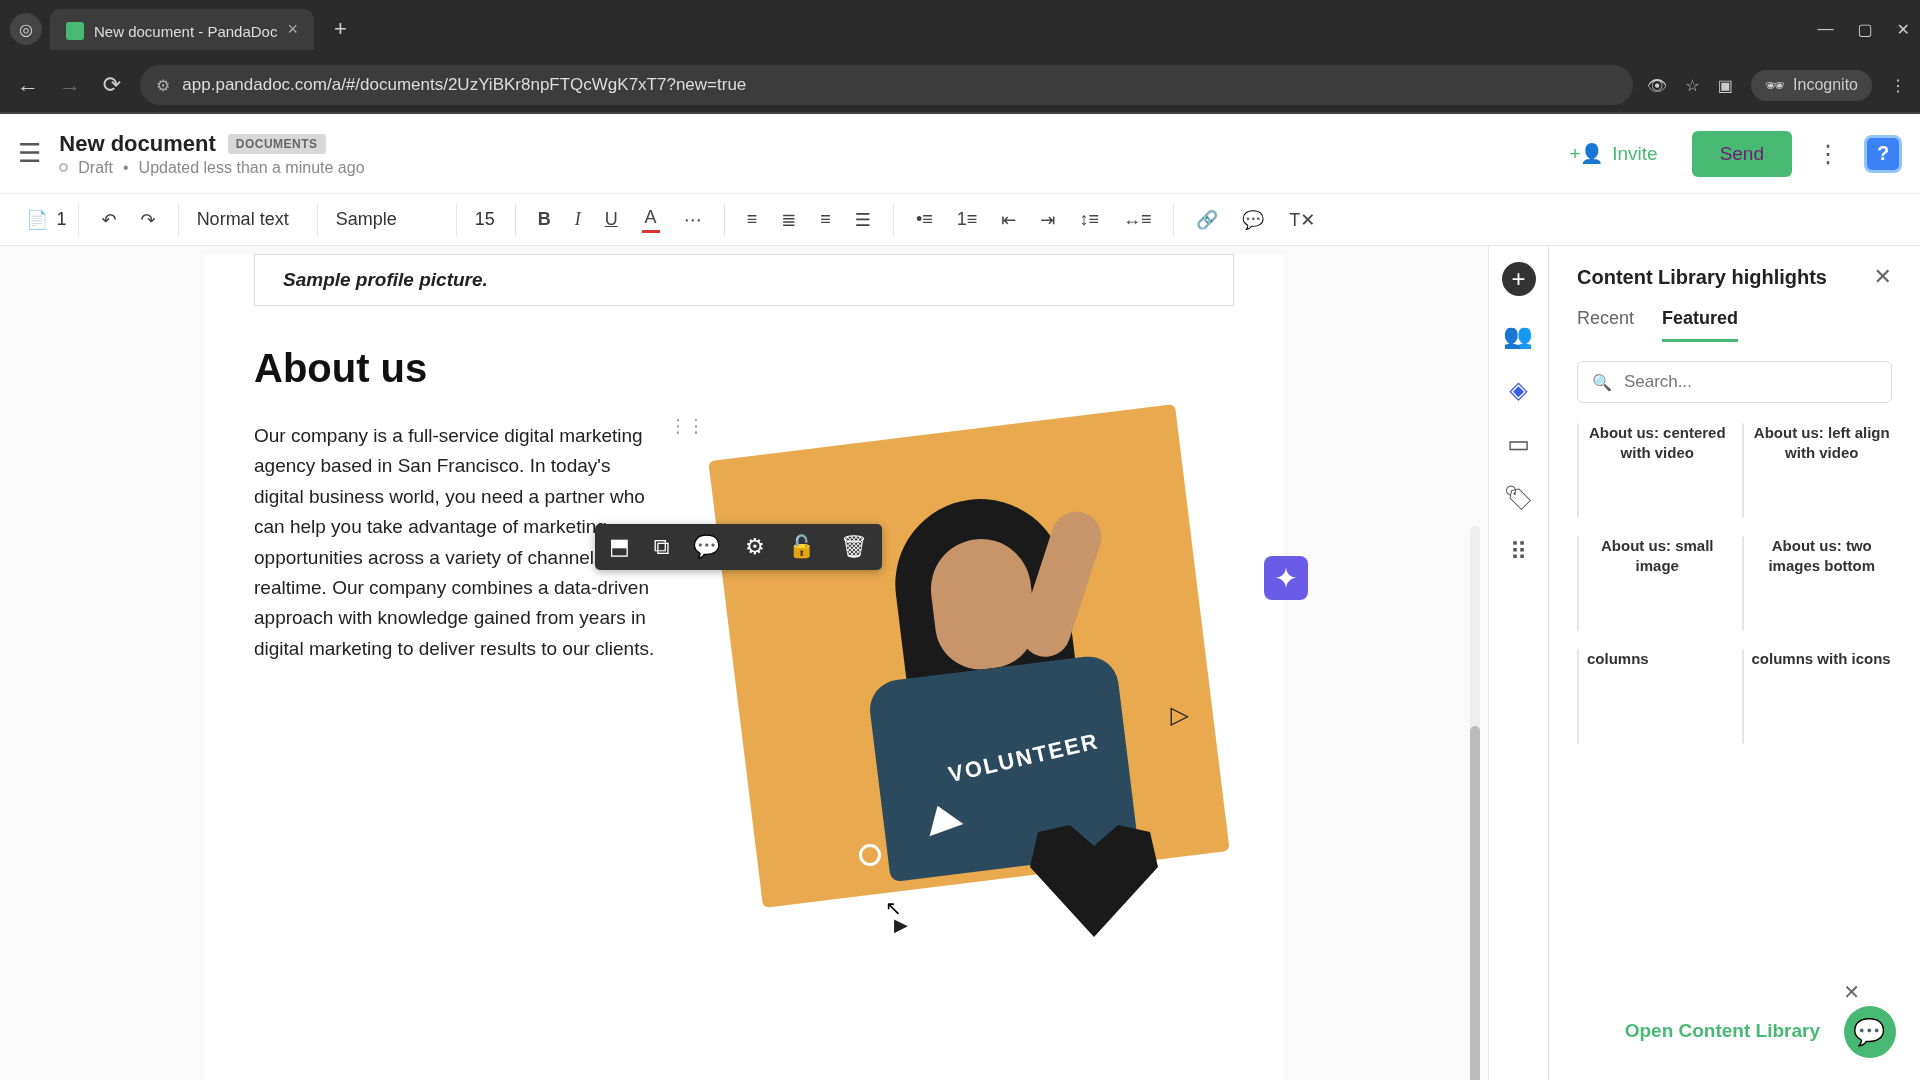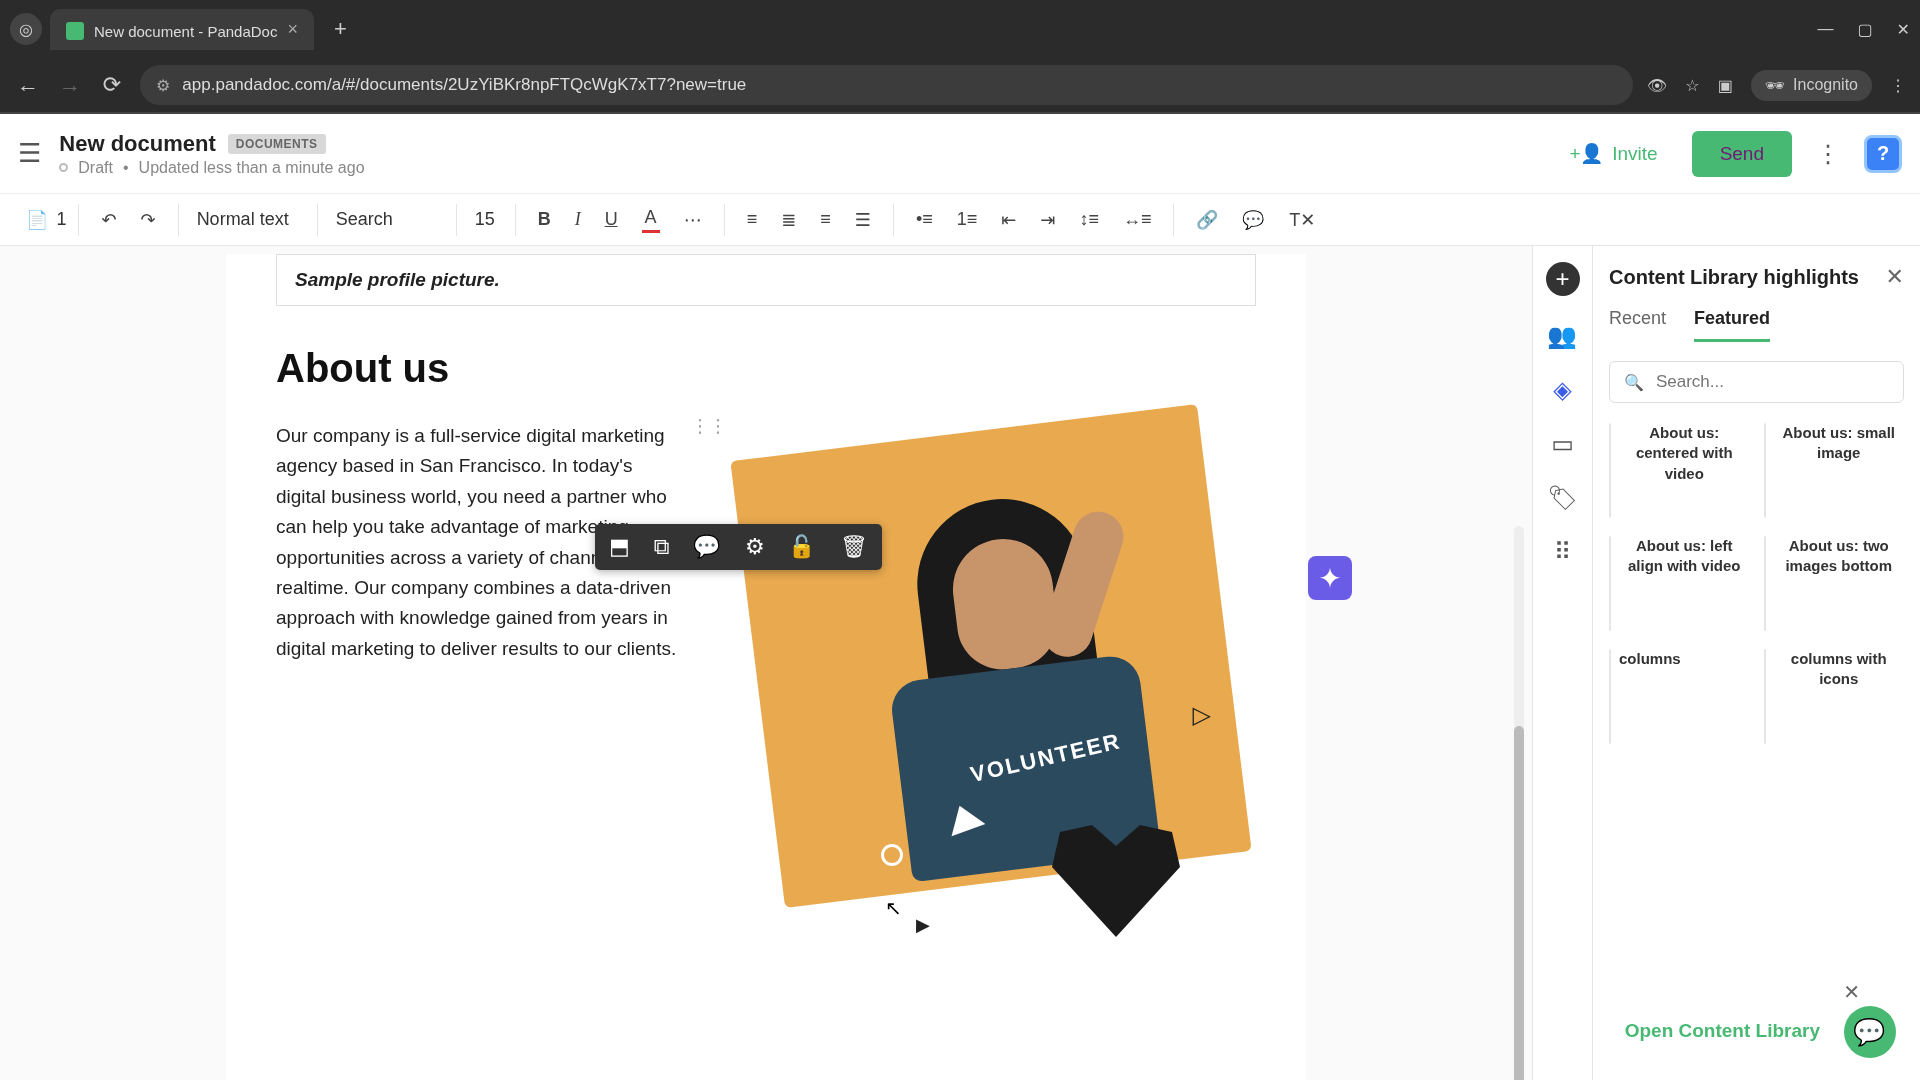--- a/index.html
+++ b/index.html
@@ -39,21 +39,21 @@
 .tb-select{font-size:18px;color:#333;padding:8px 14px;cursor:pointer;min-width:130px}
 .tb-bold{font-weight:700}
 .tb-italic{font-style:italic;font-family:serif}
 .tb-underline{text-decoration:underline}
 .tb-color{display:flex;flex-direction:column;align-items:center;gap:2px}
 .tb-color-bar{width:18px;height:3px;background:#d33}
 .tb-page{display:flex;align-items:center;gap:8px;font-size:18px;color:#333}
 .app-body{display:flex;height:calc(100% - 246px)}
 .canvas-area{flex:1;background:#fafafa;position:relative;overflow:hidden}
 .doc-page{background:#fff;margin:0 auto;width:1080px;height:100%;padding:0 50px;position:relative}
-.caption-box{border:1px solid #ddd;padding:14px 18px;font-style:italic;font-weight:700;font-size:19px;color:#222;margin-top:8px}
+.caption-box{border:1px solid #ddd;padding:14px 28px;font-style:italic;font-weight:700;font-size:19px;color:#222;margin-top:8px}
 .float-toolbar{position:absolute;top:278px;left:595px;background:#333;border-radius:5px;display:flex;padding:6px 8px;gap:12px;box-shadow:0 2px 8px rgba(0,0,0,0.3)}
 .float-tb-btn{color:#fff;font-size:22px;cursor:pointer;padding:4px 6px}
 .plus-badge{position:absolute;top:310px;right:180px;width:44px;height:44px;background:#6b5ce7;color:#fff;border-radius:8px;display:flex;align-items:center;justify-content:center;font-size:28px;cursor:pointer}
 .heading{font-size:40px;font-weight:800;color:#111;margin-top:40px}
 .content-row{display:flex;gap:30px;margin-top:30px;position:relative}
 .text-col{flex:0 0 410px;font-size:19px;line-height:1.6;color:#222}
 .drag-handle{position:absolute;left:415px;top:-6px;color:#999;font-size:18px;cursor:grab}
 .image-col{flex:1;position:relative;height:540px}
 .img-frame{position:absolute;left:40px;top:10px;width:470px;height:450px;background:#e8a94f;transform:rotate(-7deg);border-radius:6px;overflow:hidden}
 .person{position:absolute;left:80px;top:40px;width:340px;height:400px}
@@ -69,21 +69,21 @@
 .deco-circ{position:absolute;left:165px;bottom:95px;width:22px;height:22px;border:3px solid #fff;border-radius:50%}
 .deco-cursor{position:absolute;right:45px;top:280px;font-size:24px;color:#222}
 .deco-play{position:absolute;left:200px;bottom:25px;font-size:18px;color:#222}
 .cursor-arrow{position:absolute;top:650px;left:885px;font-size:20px;color:#000;z-index:100}
 .scrollbar{position:absolute;right:8px;top:280px;width:10px;height:600px;background:#eee;border-radius:5px}
 .scroll-thumb{width:100%;height:380px;background:#bbb;border-radius:5px;margin-top:200px}
 .right-rail{width:60px;border-left:1px solid #e5e5e5;display:flex;flex-direction:column;align-items:center;padding-top:16px;gap:26px}
 .rail-btn{font-size:24px;color:#555;cursor:pointer}
 .rail-btn.add{background:#333;color:#fff;width:34px;height:34px;border-radius:50%;display:flex;align-items:center;justify-content:center}
 .rail-btn.active{color:#3b5ce7}
-.side-panel{width:328px;border-left:1px solid #e5e5e5;display:flex;flex-direction:column;padding:18px 16px}
+.side-panel{width:372px;border-left:1px solid #e5e5e5;display:flex;flex-direction:column;padding:18px 28px}
 .panel-header{display:flex;align-items:center;justify-content:space-between}
 .panel-title{font-size:20px;font-weight:700;color:#222}
 .panel-close{font-size:22px;color:#666;cursor:pointer}
 .panel-tabs{display:flex;gap:28px;margin-top:18px;border-bottom:1px solid transparent}
 .panel-tab{font-size:18px;color:#666;padding-bottom:10px;cursor:pointer}
 .panel-tab.active{color:#222;font-weight:700;border-bottom:3px solid #47b972}
 .search-box{margin-top:18px;display:flex;align-items:center;gap:12px;border:1px solid #ddd;border-radius:6px;padding:10px 14px}
 .search-box input{border:none;outline:none;font-size:17px;flex:1;color:#333}
 .card-grid{display:grid;grid-template-columns:1fr 1fr;gap:18px 14px;margin-top:20px;overflow-y:auto}
 .card{display:flex;flex-direction:row;gap:8px;cursor:pointer}
@@ -172,21 +172,21 @@
     </div>
   </div>
   <div class="tb-sep"></div>
   <div class="tb-group">
     <span class="tb-btn">↶</span>
     <span class="tb-btn">↷</span>
   </div>
   <div class="tb-sep"></div>
   <div class="tb-select">Normal text</div>
   <div class="tb-sep"></div>
-  <div class="tb-select">Search</div>
+  <div class="tb-select">Sample</div>
   <div class="tb-sep"></div>
   <div class="tb-select" style="min-width:50px">15</div>
   <div class="tb-sep"></div>
   <div class="tb-group">
     <span class="tb-btn tb-bold">B</span>
     <span class="tb-btn tb-italic">I</span>
     <span class="tb-btn tb-underline">U</span>
     <span class="tb-btn tb-color">A<span class="tb-color-bar"></span></span>
     <span class="tb-btn">⋯</span>
   </div>
@@ -279,34 +279,34 @@
     <div class="search-box">
       <span>🔍</span>
       <input placeholder="Search..." style="">
     </div>
     <div class="card-grid">
       <div class="card">
         <div class="card-thumb"></div>
         <div class="card-label">About us: centered with video</div>
       </div>
       <div class="card">
+        <div class="card-thumb"></div>
+        <div class="card-label">About us: left align with video</div>
+      </div>
+      <div class="card">
         <div class="card-thumb">
           <div class="thumb-lines">
               <div class="thumb-line"></div>
               <div class="thumb-line"></div>
               <div class="thumb-line"></div>
               <div class="thumb-line"></div>
             </div>
           <div class="thumb-img"></div>
         </div>
         <div class="card-label">About us: small image</div>
-      </div>
-      <div class="card">
-        <div class="card-thumb"></div>
-        <div class="card-label">About us: left align with video</div>
       </div>
       <div class="card">
         <div class="card-thumb">
           <div class="thumb-lines">
               <div class="thumb-line"></div>
               <div class="thumb-line"></div>
               <div class="thumb-line"></div>
             </div>
           <div class="thumb-people">
               <div class="thumb-person"></div>

